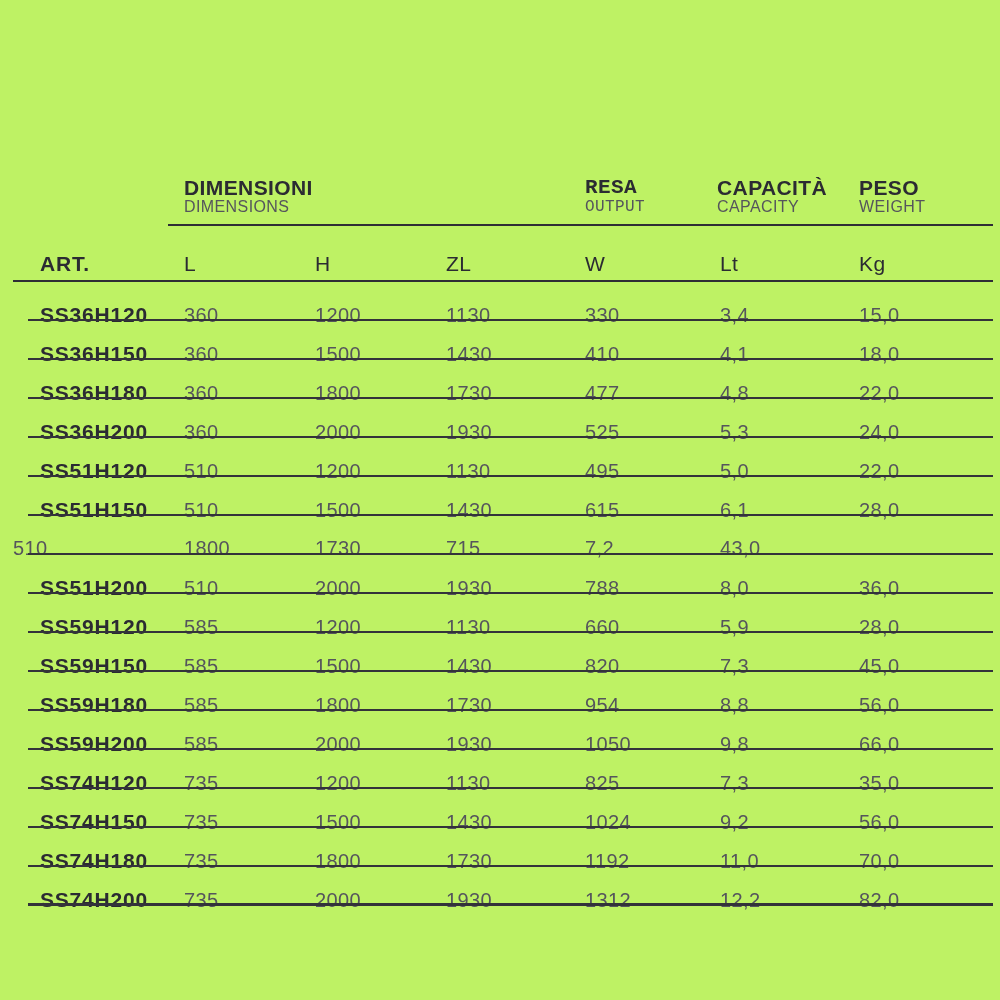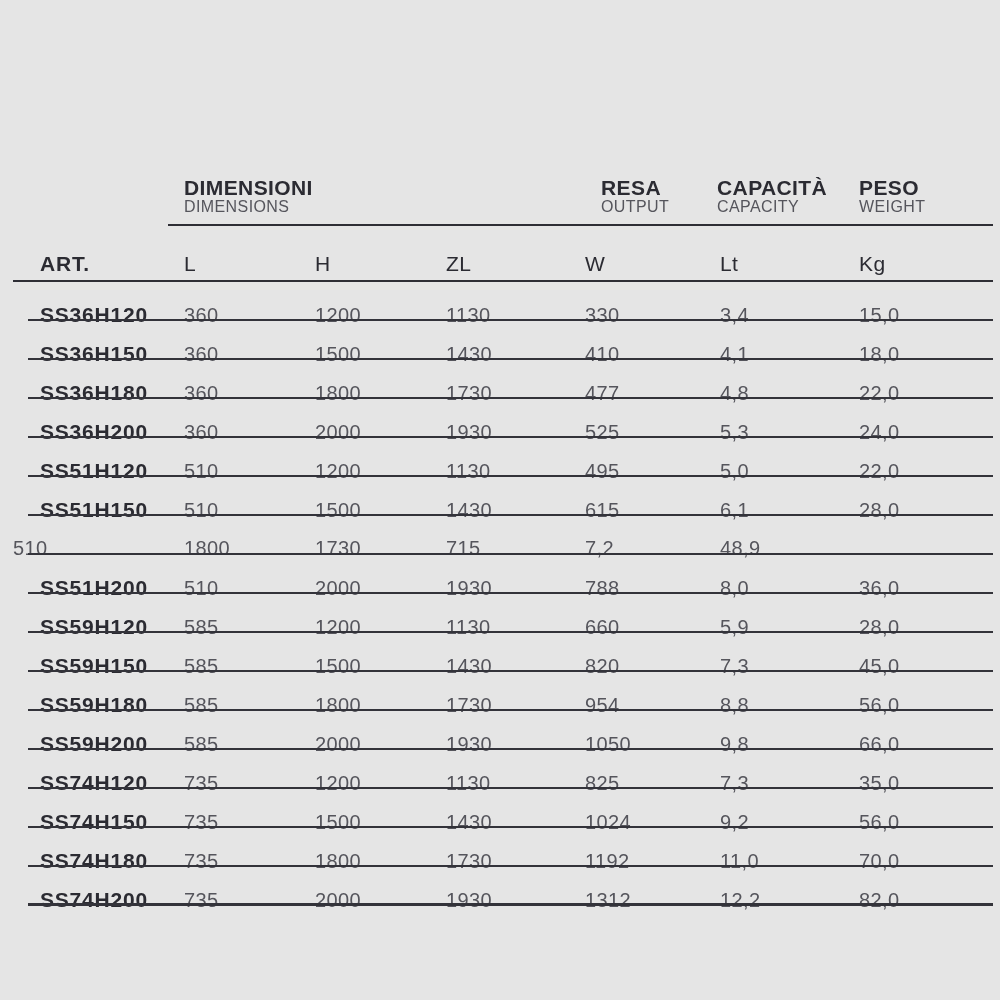--- a/index.html
+++ b/index.html
@@ -7,21 +7,21 @@
     padding: 0;
     background: #ffffff;
     width: 1000px;
     height: 1000px;
     font-family: "Liberation Sans", sans-serif;
   }
   .page {
     position: relative;
     width: 1000px;
     height: 1000px;
-    background: #e5e5e5;
+    background: #bef264;
     overflow: hidden;
   }
   .spec-table {
     position: absolute;
     left: 13px;
     top: 178px;
     width: 980px;
   }
   
   .grid-row {
@@ -34,21 +34,21 @@
   .group-header-row {
     position: relative;
     height: 48px;
   }
   .col-group {
     position: absolute;
     top: 1px;
     white-space: nowrap;
   }
   .col-group.g0 { left: 171px; }
-  .col-group.g1 { left: 588px; }
+  .col-group.g1 { left: 572px; font-family: Liberation Mono, monospace; }
   .col-group.g2 { left: 704px; }
   .col-group.g3 { left: 846px; }
   .group-title {
     font-size: 21px;
     line-height: 18.5px;
     font-weight: 700;
     color: #2b2b32;
     letter-spacing: 0.4px;
   }
   .group-subtitle {
@@ -203,21 +203,21 @@
     <span class="cell num">6,1</span>
     <span class="cell num">28,0</span>
   </div>
 
   <div class="grid-row data-row">
     <span class="cell num">510</span>
     <span class="cell num">1800</span>
     <span class="cell num">1730</span>
     <span class="cell num">715</span>
     <span class="cell num">7,2</span>
-    <span class="cell num">48,9</span>
+    <span class="cell num">43,0</span>
   </div>
 
   <div class="grid-row data-row">
     <span class="cell art">SS51H200</span>
     <span class="cell num">510</span>
     <span class="cell num">2000</span>
     <span class="cell num">1930</span>
     <span class="cell num">788</span>
     <span class="cell num">8,0</span>
     <span class="cell num">36,0</span>

